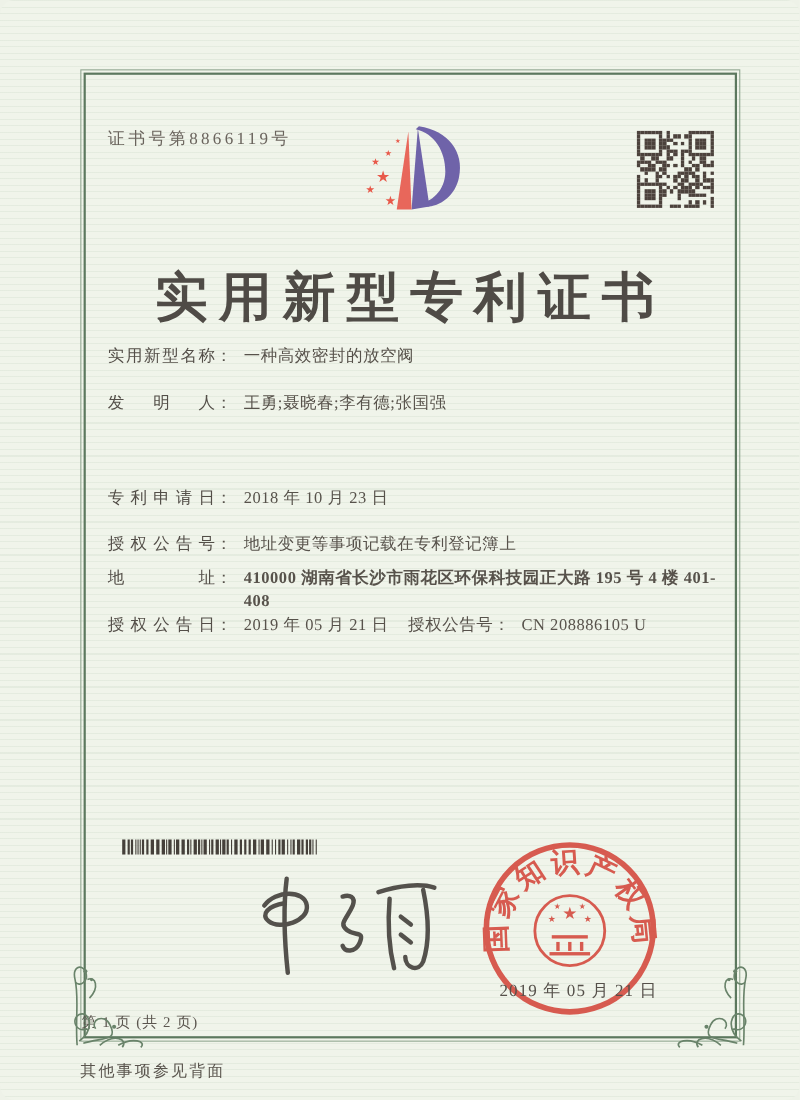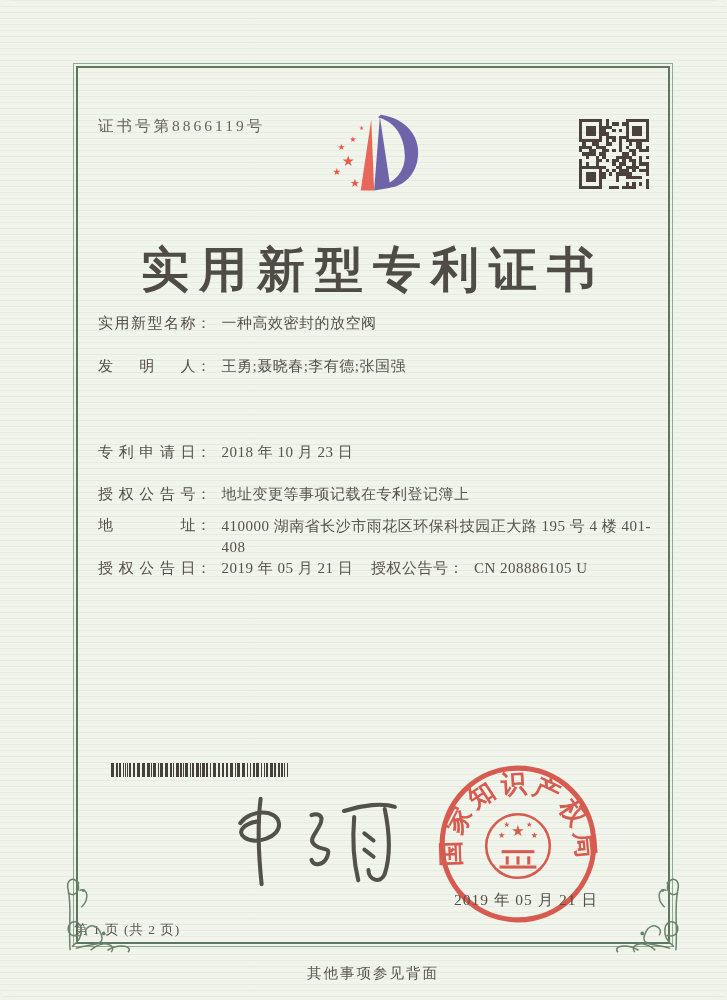--- a/index.html
+++ b/index.html
@@ -47,21 +47,21 @@
     position:absolute;left:24px;width:560px;
     font-size:15px;color:#57524b;letter-spacing:0.5px;
   }
   .f-label{
     display:inline-block;width:98px;
     text-align:justify;text-align-last:justify;
     color:#534e48;
   }
   .f-colon{margin-right:10px;}
   .f-value{display:inline-block;vertical-align:top;}
-  .f-value.wrap{width:434px;word-break:break-all;line-height:21px;}
+  .f-value.wrap{width:434px;word-break:break-all;line-height:21px;font-weight:bold;}
   .grant-pair2{position:absolute;left:273px;top:0;}
   
   .body-text{
     position:absolute;left:24px;top:531px;width:552px;
     font-size:15px;line-height:25px;color:#56524b;
     text-align:justify;
   }
   .body-text p{margin:0;text-indent:2em;}
   
   .barcode{position:absolute;left:37px;top:699px;width:180px;height:14px;}
@@ -77,21 +77,21 @@
   }
   .page-info{
     position:absolute;left:0;top:857px;width:100%;
     text-align:left;font-size:13.5px;color:#5a554e;letter-spacing:1px;
   }
   .flourish{position:absolute;width:104px;height:112px;z-index:3;}
   .flourish.bl{left:-12px;bottom:-8px;}
   .flourish.br{right:-12px;bottom:-8px;transform:scaleX(-1);}
   .back-note{
     position:absolute;left:73px;top:964px;width:600px;
-    text-align:center;font-size:14.5px;color:#5a554e;letter-spacing:2px;
+    text-align:left;font-size:14.5px;color:#5a554e;letter-spacing:2px;
   }
   svg text.star{font-family:"DejaVu Sans",sans-serif;}
   svg .seal-ring-text{font-family:"Liberation Serif","DejaVu Serif",serif;}
 </style>
 </head>
 <body>
 
 <div class="page">
   <div class="frame">
     <div class="frame-inner"></div>

